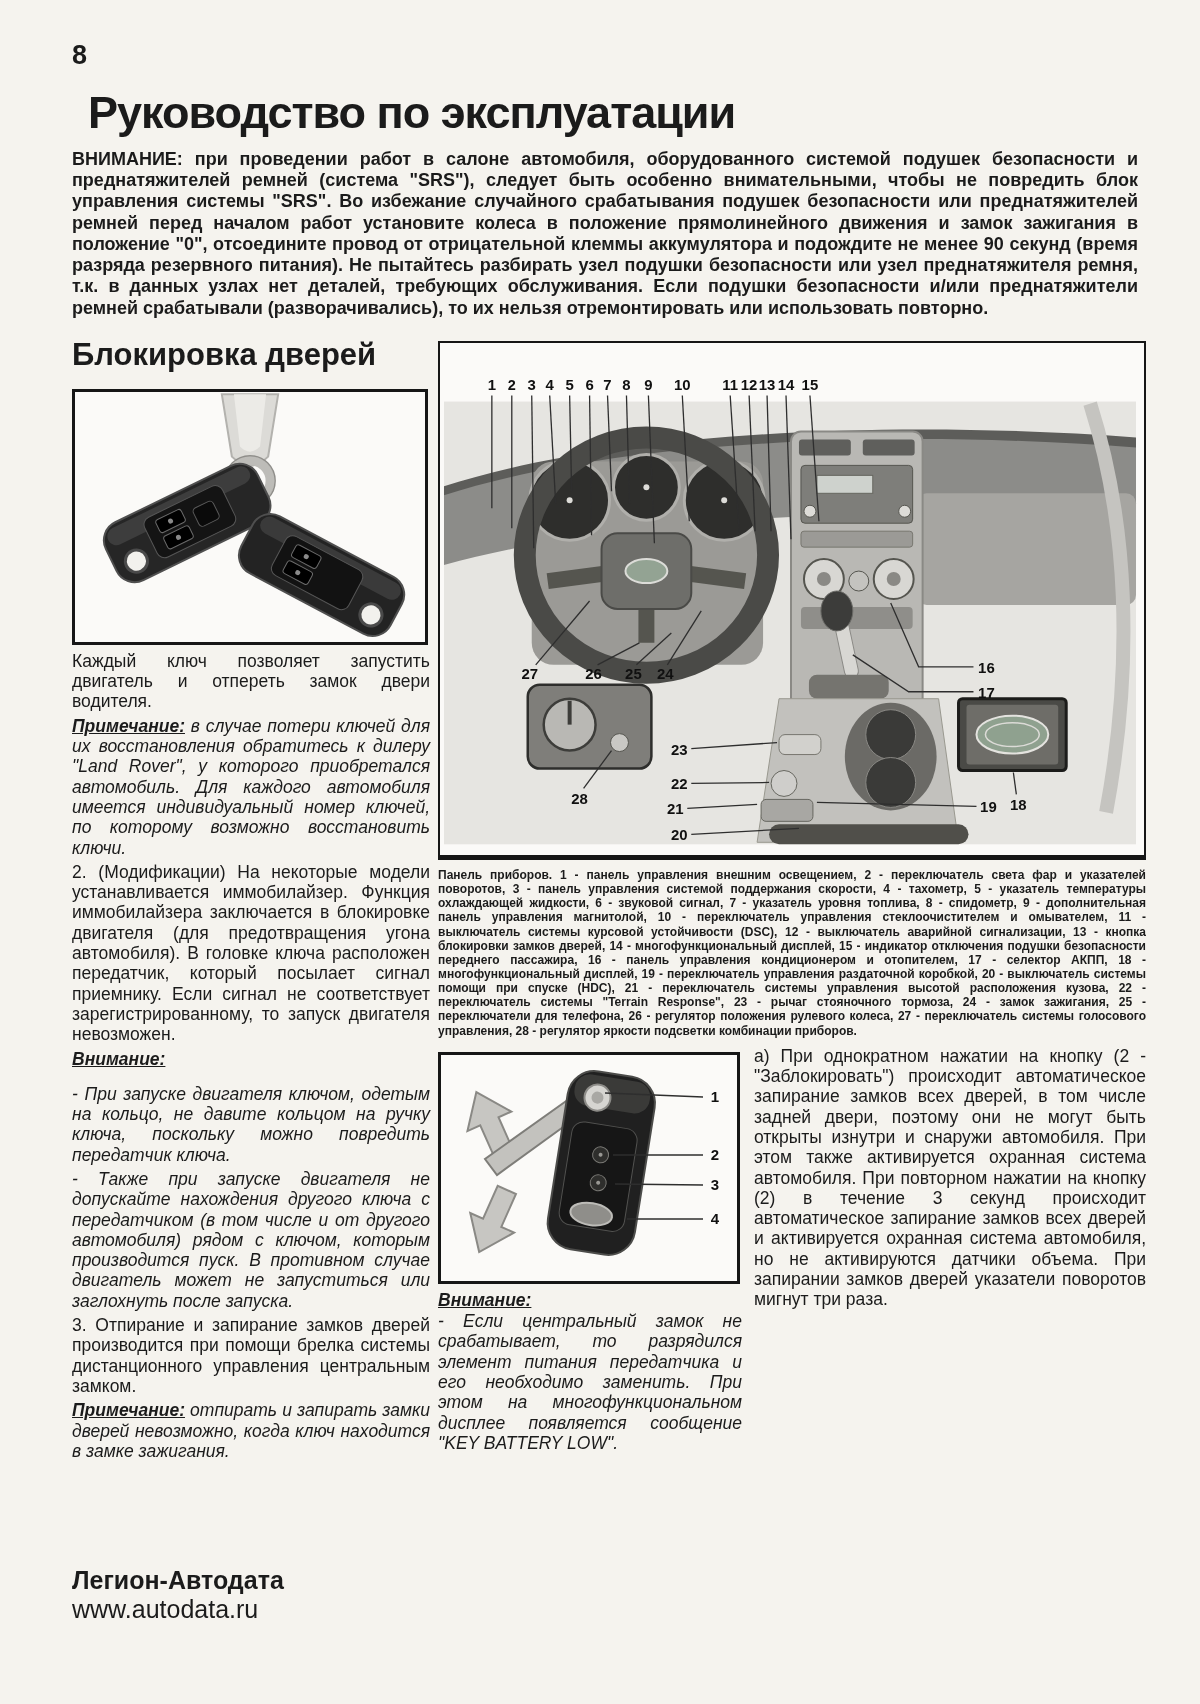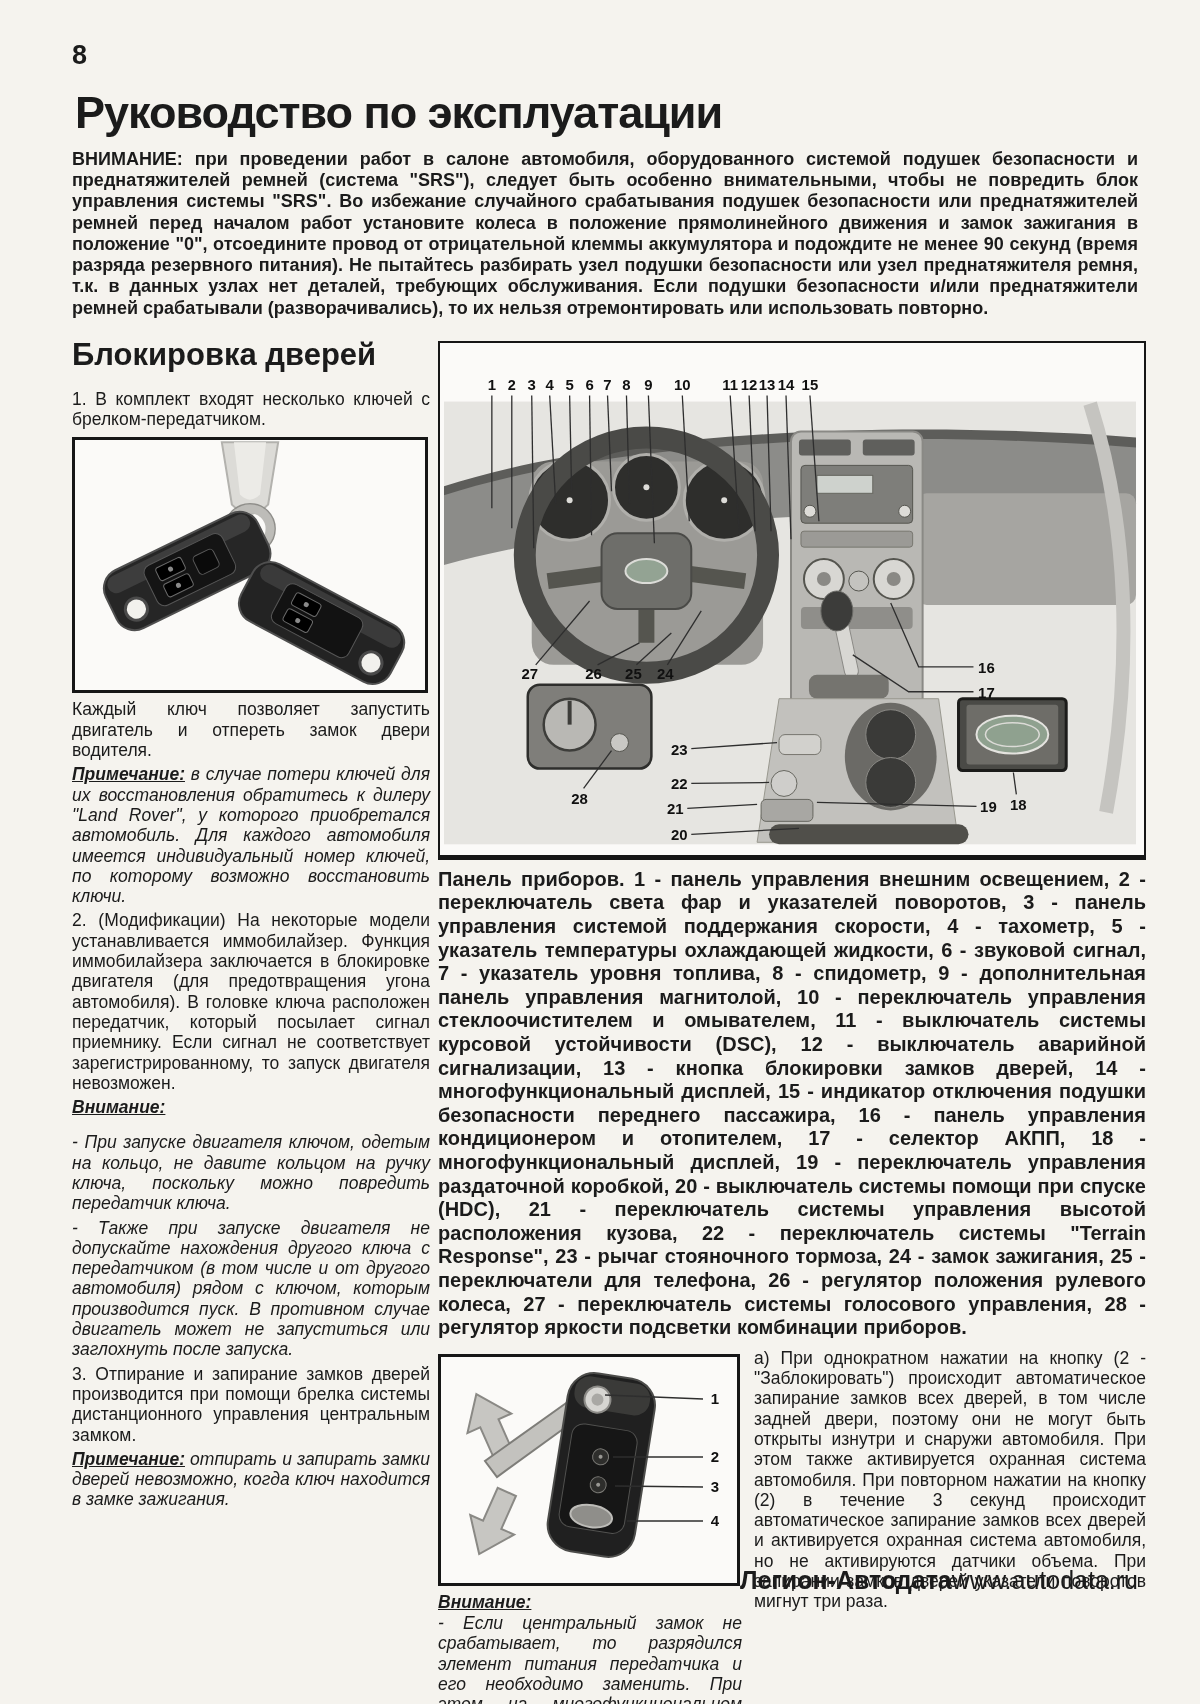--- a/index.html
+++ b/index.html
@@ -5,21 +5,21 @@
   * { box-sizing: border-box; margin: 0; padding: 0; }
   html,body { background:#e9e7e2; }
   body { font-family:"Liberation Sans", sans-serif; color:#1b1b1b; }
   .page{
     position:relative; width:1200px; height:1704px; margin:0 auto;
     background:#f5f3ee;
     padding:40px 62px 0 72px;
     overflow:hidden;
   }
   .pageno{ font-size:27px; font-weight:bold; }
-  h1.title{ font-size:45px; font-weight:bold; letter-spacing:-1px; margin:16px 3px 10px; }
+  h1.title{ font-size:45px; font-weight:bold; letter-spacing:-1px; margin:16px 16px 10px; }
   .warning{
     font-size:18px; font-weight:bold; line-height:1.18; text-align:justify;
     margin-bottom:16px;
   }
   .cols{ display:flex; align-items:flex-start; }
   .col-left{ width:358px; flex:0 0 358px; }
   .col-right{ width:708px; flex:0 0 708px; margin-left:8px; }
 
   h2.sect{ font-size:31px; font-weight:bold; margin:2px 0 16px; }
   .col-left p, .keycol p, .rightcol p{
@@ -27,49 +27,48 @@
   }
   .note{ font-style:italic; }
   .lead{ font-weight:bold; text-decoration:underline; }
   .fig{
     border:3px solid #161616; background:#fbfaf8; position:relative;
   }
   .fig.keys{ width:356px; height:256px; margin:8px 0 6px; }
   .fig.dash{ width:708px; border-width:2px; border-bottom-width:5px; margin-top:6px; }
   .fig.keyfob{ width:302px; height:232px; margin:10px 0 6px; }
   .dash-caption{
-    font-size:20px; font-weight:bold; line-height:1.18; text-align:justify; margin-top:8px;
+    font-size:12px; font-weight:bold; line-height:1.18; text-align:justify; margin-top:8px;
   }
   .bottomrow{ display:flex; margin-top:4px; }
   .keycol{ width:304px; flex:0 0 304px; }
   .rightcol{ width:392px; flex:0 0 392px; margin-left:12px; }
   .keycap{ font-size:18px; font-weight:bold; line-height:1.18; text-align:left; margin-top:6px; }
   .footer{
     position:absolute; left:72px; right:62px; top:1566px;
-    display:flex; justify-content:flex-end; align-items:baseline;
+    display:flex; justify-content:flex-start; align-items:baseline;flex-direction:column;
   }
   .footer .pub{ font-size:25px; font-weight:bold; }
   .footer .web{ font-size:25px; font-weight:normal; }
   svg text.co{ font-family:"Liberation Sans",sans-serif; font-size:15px; font-weight:bold; fill:#101010; }
   svg .leader{ stroke:#2e2e2e; stroke-width:1.3; fill:none; }
 </style>
 </head>
 <body>
 
 <div class="page">
 
   <div class="pageno">8</div>
   <h1 class="title">Руководство по эксплуатации</h1>
   <p class="warning">ВНИМАНИЕ: при проведении работ в салоне автомобиля, оборудованного системой подушек безопасности и преднатяжителей ремней (система "SRS"), следует быть особенно внимательными, чтобы не повредить блок управления системы "SRS". Во избежание случайного срабатывания подушек безопасности или преднатяжителей ремней перед началом работ установите колеса в положение прямолинейного движения и замок зажигания в положение "0", отсоедините провод от отрицательной клеммы аккумулятора и подождите не менее 90 секунд (время разряда резервного питания). Не пытайтесь разбирать узел подушки безопасности или узел преднатяжителя ремня, т.к. в данных узлах нет деталей, требующих обслуживания. Если подушки безопасности и/или преднатяжители ремней срабатывали (разворачивались), то их нельзя отремонтировать или использовать повторно.</p>
 
   <div class="cols">
 
     <div class="col-left">
       <h2 class="sect">Блокировка дверей</h2>
-      <p>1. В комплект входят несколько ключей с брелком-передатчиком.</p>
 
       <div class="fig keys">
         <svg width="350" height="250" viewBox="0 0 348 244">
 
           <g>
             <path d="M146,0 L202,0 L192,62 Q174,80 156,62 Z" fill="#dcdbd7" stroke="#b3b2ae" stroke-width="2"></path>
             <path d="M158,0 L190,0 L184,52 Q174,62 164,52 Z" fill="#ecebe7"></path>
             <circle cx="174" cy="86" r="20" fill="none" stroke="#bdbcb8" stroke-width="9"></circle>
             <circle cx="174" cy="86" r="25" fill="none" stroke="#8f8e8a" stroke-width="1.5"></circle>
           </g>

